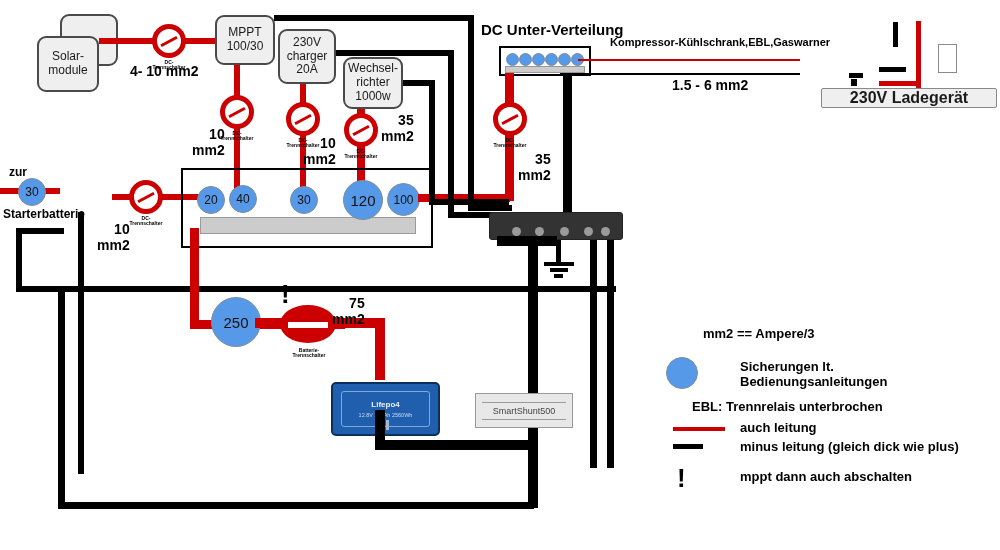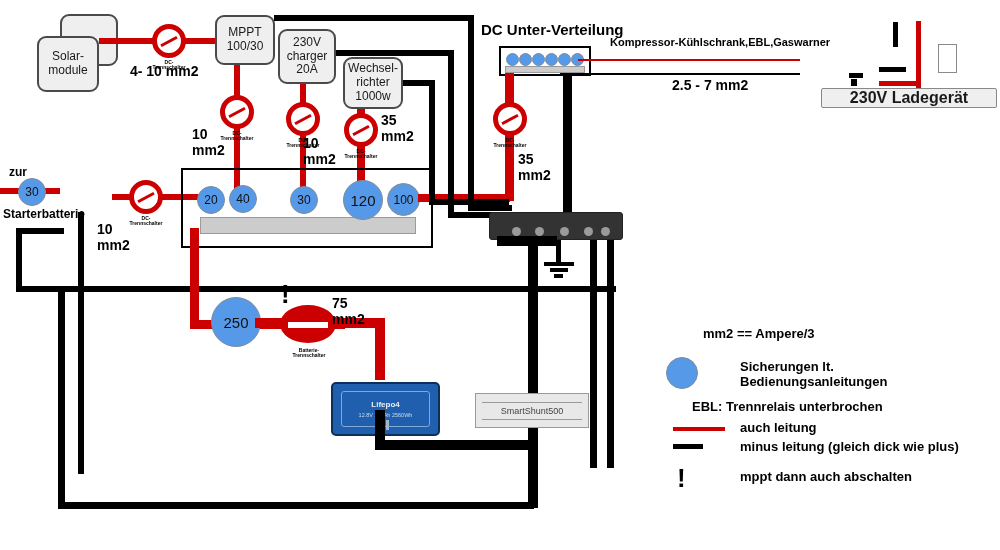--- a/index.html
+++ b/index.html
@@ -42,21 +42,21 @@
            transform:rotate(-28deg);transform-origin:center;}
   .swlabel{position:absolute;font-size:5px;font-weight:bold;color:#000;
            text-align:center;line-height:1.05;width:60px;}
 
   
   .bigsw{position:absolute;width:56px;height:38px;border-radius:50%;
          background:#cc0000;border:4px solid #cc0000;box-sizing:border-box;}
   .bigsw .bar{position:absolute;left:4px;top:13px;width:40px;height:6px;background:#ffffff;}
 
   
-  .lab{position:absolute;font-size:14px;font-weight:bold;color:#000;line-height:1.12;}
+  .lab{position:absolute;font-size:14px;font-weight:bold;color:#000;line-height:1.12;text-align:right;}
   .title{position:absolute;font-size:15px;font-weight:bold;color:#000;}
 
   
   .battery{position:absolute;background:#1f5fad;border:2px solid #0d2f5c;border-radius:5px;box-sizing:border-box;}
   .battery .inner{position:absolute;left:8px;top:7px;right:8px;bottom:7px;border:1px solid #7fa8d8;border-radius:3px;}
   .battery .bt{position:absolute;width:100%;top:16px;text-align:center;color:#e8eef7;font-size:8px;font-weight:bold;}
   .battery .bs{position:absolute;width:100%;top:28px;text-align:center;color:#cfdcee;font-size:5.5px;}
   .battery .term{position:absolute;width:3px;height:10px;background:#9fb6d0;}
 
   
@@ -197,21 +197,21 @@
   <div class="minifuse" style="left:519px;top:53px;"></div>
   <div class="minifuse" style="left:532px;top:53px;"></div>
   <div class="minifuse" style="left:545px;top:53px;"></div>
   <div class="minifuse" style="left:558px;top:53px;"></div>
   <div class="minifuse" style="left:571px;top:53px;"></div>
   <div class="busbar-grey" style="left:505px;top:66px;width:80px;height:7px;"></div>
 
   <div class="lab" style="left:610px;top:36px;font-size:11px;">Kompressor-Kühlschrank,EBL,Gaswarner</div>
   <div class="w red" style="left:578px;top:59px;width:222px;height:2px;"></div>
   <div class="w blk" style="left:560px;top:73px;width:240px;height:2px;"></div>
-  <div class="lab" style="left:672px;top:78px;">2.5 - 7 mm2</div>
+  <div class="lab" style="left:672px;top:78px;">1.5 - 6 mm2</div>
 
   <div class="w red" style="left:505px;top:73px;width:9px;height:128px;"></div>
   <div class="sw" style="left:493px;top:102px;">
     <div class="bar"></div>
   </div>
   <div class="swlabel" style="left:480px;top:138px;white-space:pre-line;">DC-
 Trennschalter</div>
   <div class="lab" style="left:518px;top:152px;white-space:pre-line;">35
 mm2</div>
 
@@ -264,21 +264,21 @@
 
   <div class="battery" style="left:331px;top:356px;width:109px;height:54px;margin-top:26px;">
     <div class="inner"></div>
     <div class="bt">Lifepo4</div>
     <div class="bs">12.8V 200Ah 2560Wh</div>
     <div class="term" style="left:53px;top:36px;"></div>
   </div>
   <div class="w blk" style="left:375px;top:410px;width:10px;height:38px;"></div>
   <div class="w blk" style="left:375px;top:440px;width:160px;height:10px;"></div>
 
-  <div class="shunt" style="left:475px;top:393px;width:114px;height:35px;">
+  <div class="shunt" style="left:475px;top:393px;width:98px;height:35px;">
     <div class="ln" style="top:8px;"></div>
     <div class="ln" style="top:25px;"></div>
     <span style="position:relative;z-index:2;background:#e8e8e8;padding:0 2px;">SmartShunt500</span>
   </div>
 
   <div class="w blk" style="left:58px;top:502px;width:476px;height:7px;"></div>
   <div class="w blk" style="left:58px;top:292px;width:7px;height:217px;"></div>
 
   <div class="plugbar" style="left:893px;top:22px;width:5px;height:25px;"></div>
   <div class="plugbar" style="left:879px;top:67px;width:27px;height:5px;"></div>

